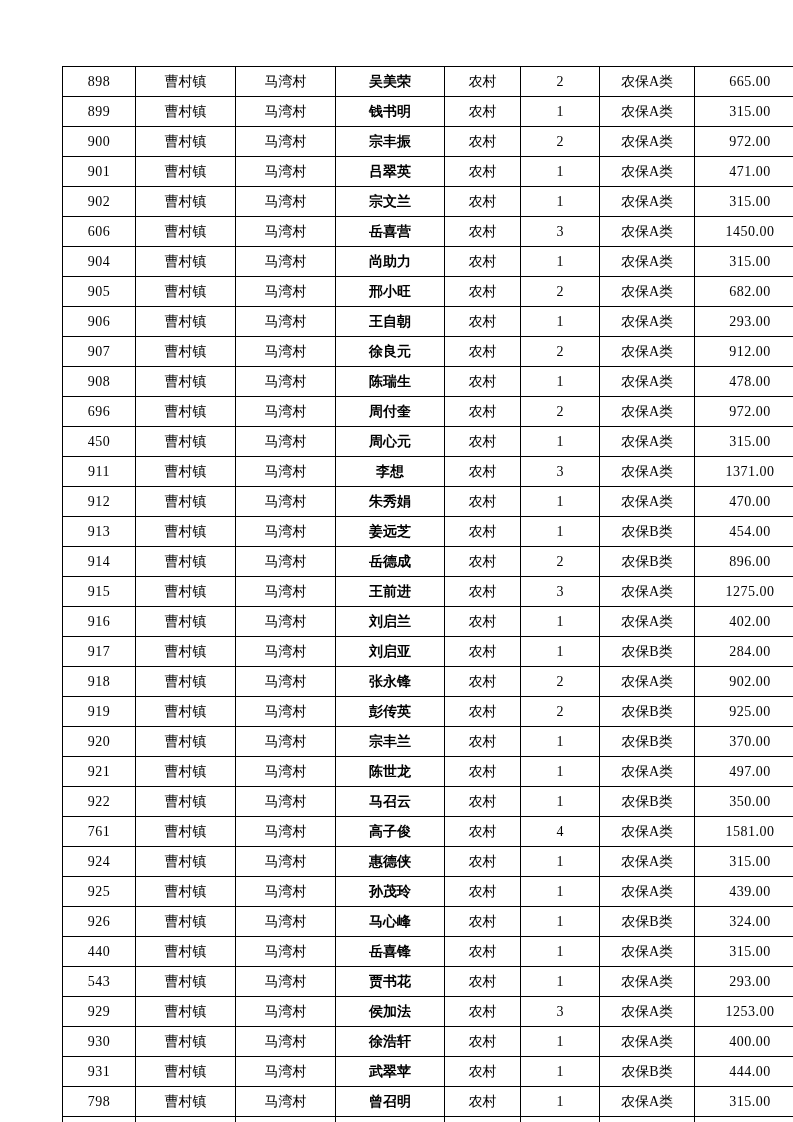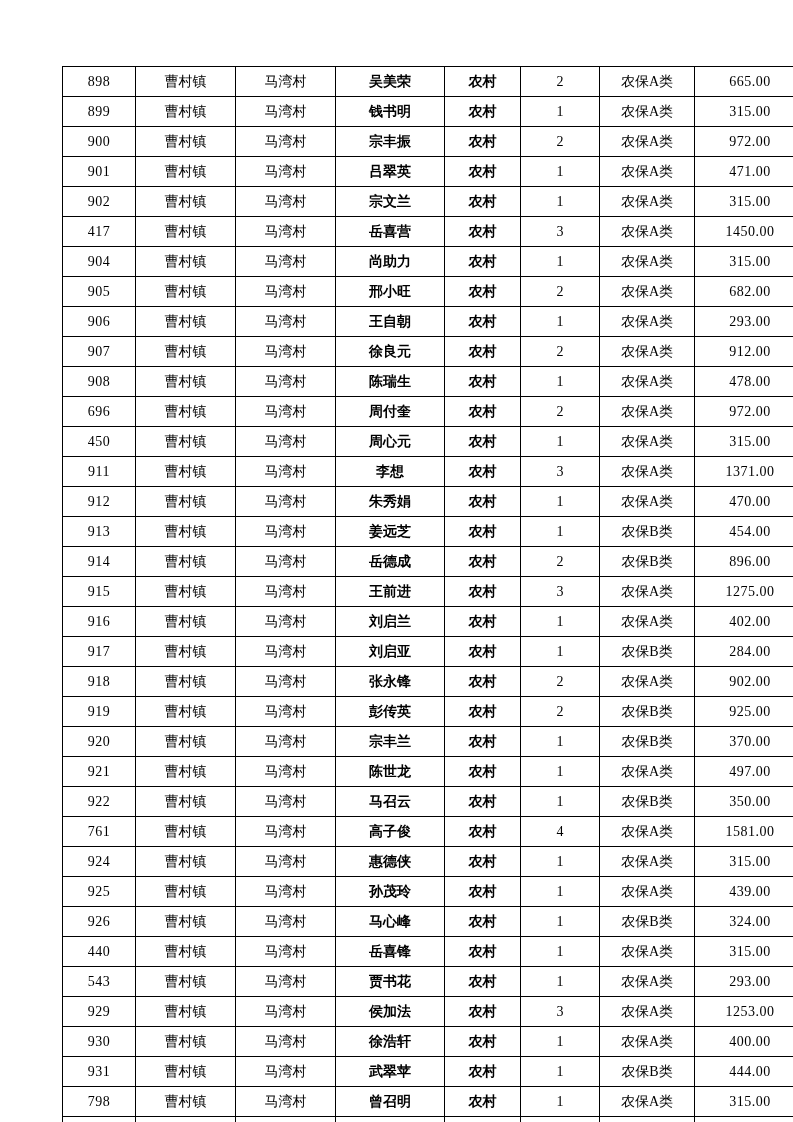--- a/index.html
+++ b/index.html
@@ -34,21 +34,21 @@
     vertical-align: middle;
     font-size: 14px;
     line-height: 1.1;
     white-space: nowrap;
     overflow: hidden;
   }
   td.c-id      { width: 68px; font-family: "Liberation Serif", serif; letter-spacing: 0.5px; }
   td.c-town    { width: 95px; }
   td.c-village { width: 95px; }
   td.c-name    { width: 104px; font-weight: bold; }
-  td.c-type    { width: 71px; font-weight: bold; }
+  td.c-type    { width: 71px; }
   td.c-count   { width: 74px; font-family: "Liberation Serif", serif; }
   td.c-cat     { width: 90px; }
   td.c-amount  { width: 106px; font-family: "Liberation Serif", serif; letter-spacing: 0.5px; }
 </style>
 </head>
 <body>
 
 <div class="page">
   <table class="data-table">
     <tbody>
@@ -96,21 +96,21 @@
           <td class="c-id">902</td>
           <td class="c-town">曹村镇</td>
           <td class="c-village">马湾村</td>
           <td class="c-name">宗文兰</td>
           <td class="c-type">农村</td>
           <td class="c-count">1</td>
           <td class="c-cat">农保A类</td>
           <td class="c-amount">315.00</td>
         </tr>
         <tr>
-          <td class="c-id">417</td>
+          <td class="c-id">606</td>
           <td class="c-town">曹村镇</td>
           <td class="c-village">马湾村</td>
           <td class="c-name">岳喜营</td>
           <td class="c-type">农村</td>
           <td class="c-count">3</td>
           <td class="c-cat">农保A类</td>
           <td class="c-amount">1450.00</td>
         </tr>
         <tr>
           <td class="c-id">904</td>

